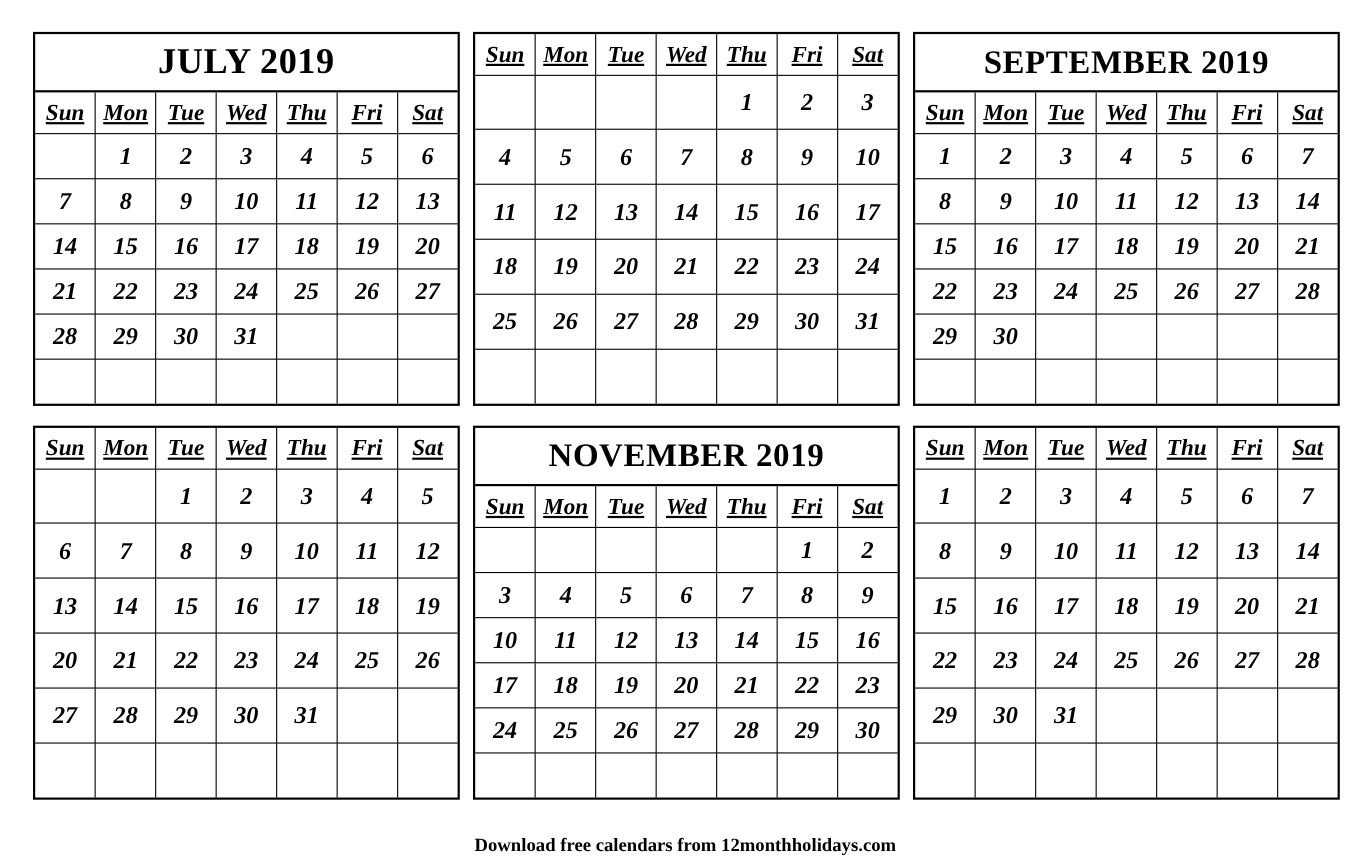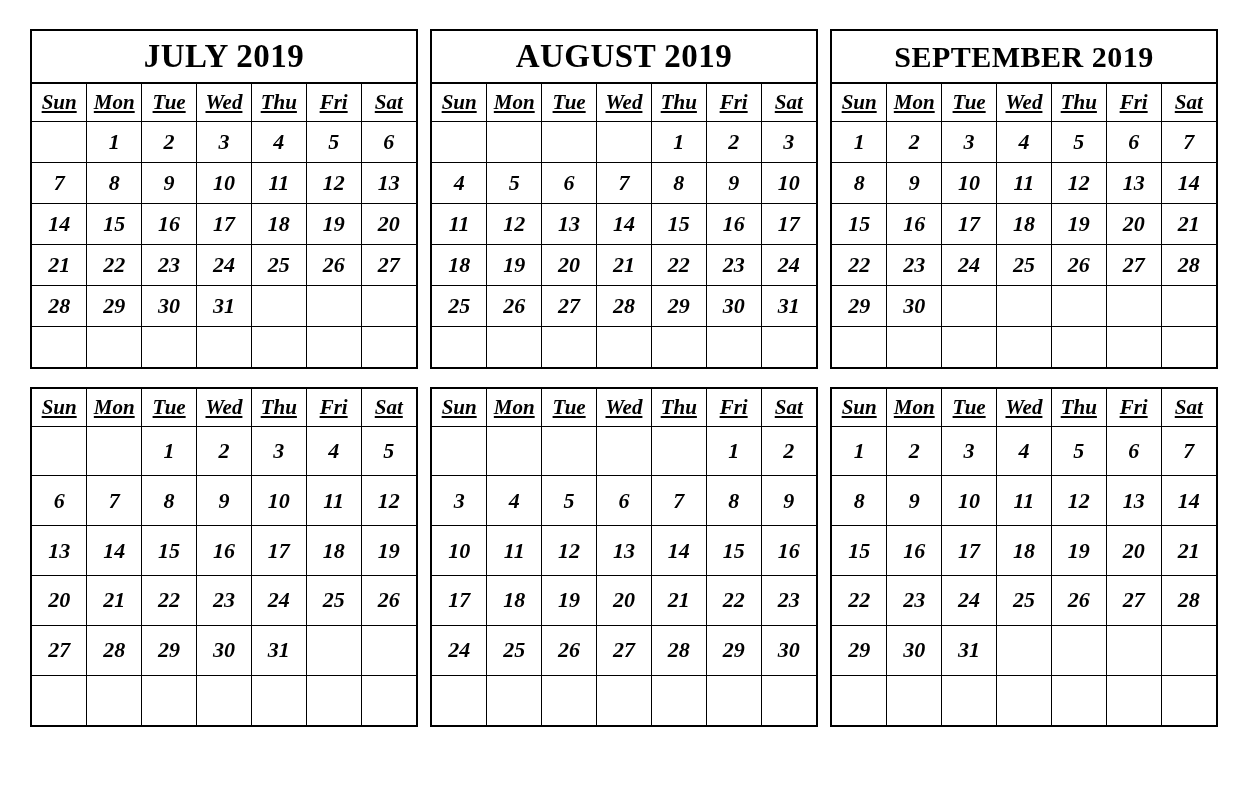--- a/index.html
+++ b/index.html
@@ -171,21 +171,20 @@
               <td></td>
               <td></td>
               <td></td>
               <td></td>
               <td></td>
             </tr>
           </tbody>
         </table>
       </div>
       <div class="month">
-        <div class="month-title">AUGUST 2019</div>
         <table class="month-table">
           <thead>
             <tr>
               <th>Sun</th>
               <th>Mon</th>
               <th>Tue</th>
               <th>Wed</th>
               <th>Thu</th>
               <th>Fri</th>
               <th>Sat</th>
@@ -386,20 +385,21 @@
               <td></td>
               <td></td>
               <td></td>
               <td></td>
               <td></td>
             </tr>
           </tbody>
         </table>
       </div>
       <div class="month">
+        <div class="month-title long">NOVEMBER 2019</div>
         <table class="month-table">
           <thead>
             <tr>
               <th>Sun</th>
               <th>Mon</th>
               <th>Tue</th>
               <th>Wed</th>
               <th>Thu</th>
               <th>Fri</th>
               <th>Sat</th>
@@ -528,13 +528,14 @@
               <td></td>
               <td></td>
               <td></td>
               <td></td>
               <td></td>
             </tr>
           </tbody>
         </table>
       </div>
     </div>
+  <div class="footer">Download free calendars from 12monthholidays.com</div>
 </div>
 
 </body></html>

